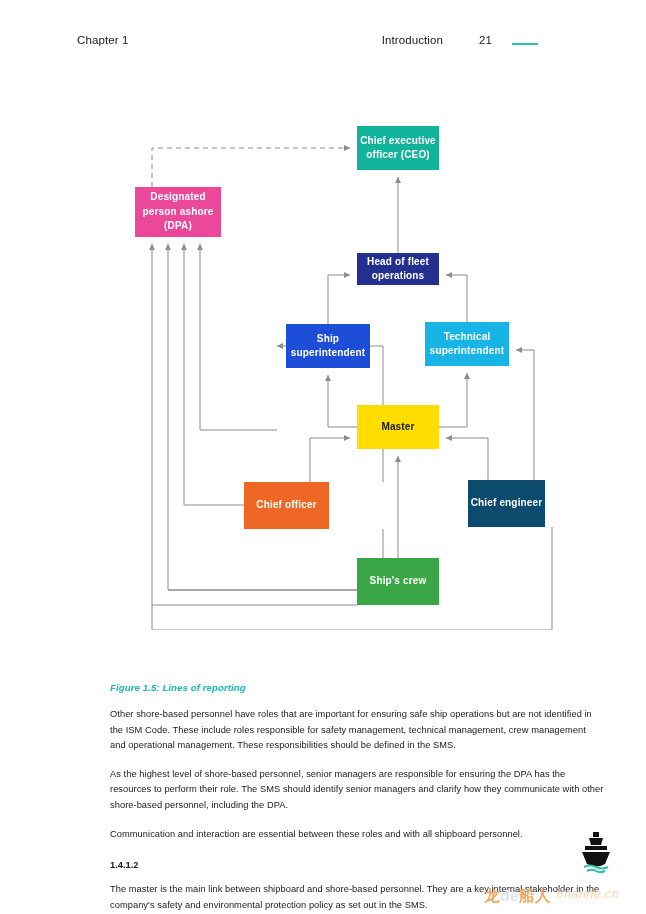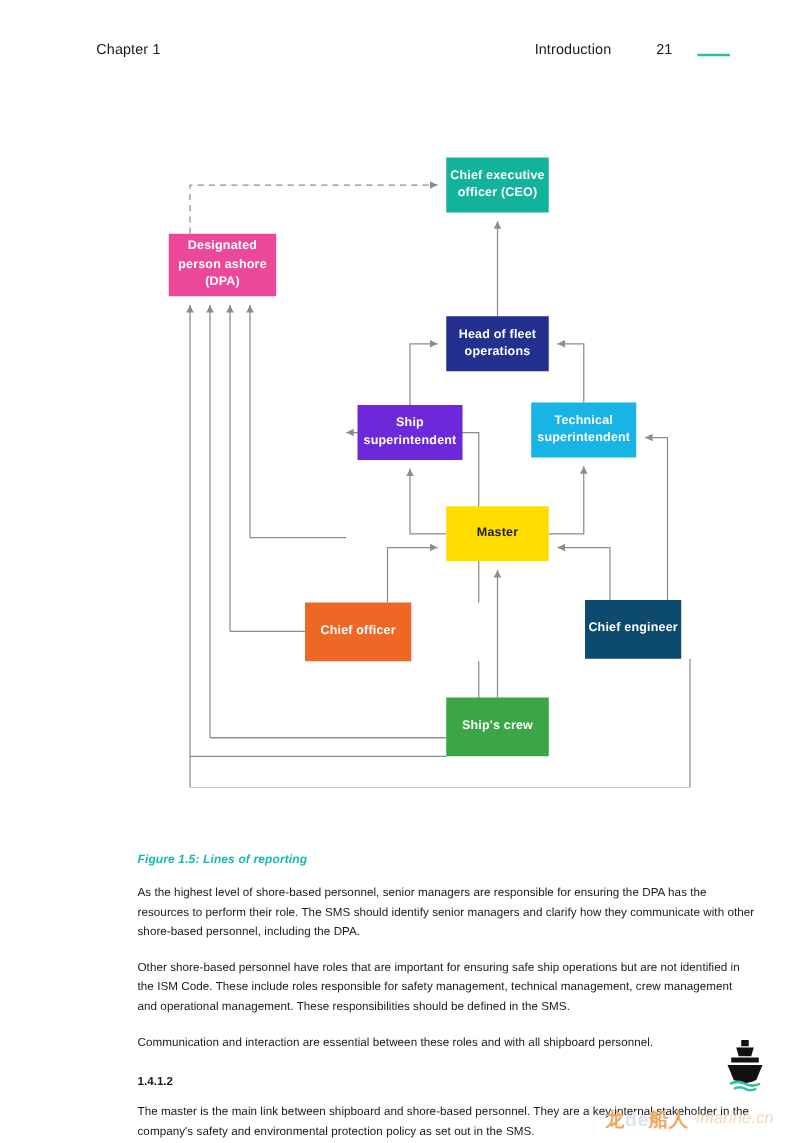--- a/index.html
+++ b/index.html
@@ -16,21 +16,20 @@
     overflow: hidden;
   }
 
   
   .page-header {
     position: absolute;
     top: 34px;
     left: 0;
     width: 538px;
     height: 24px;
-    padding-left: 46px;
   }
   .header-left {
     position: absolute;
     left: 77px;
     top: 0;
     font-size: 11.5px;
     color: #1a1a1a;
     letter-spacing: 0.1px;
   }
   .header-right {
@@ -77,22 +76,22 @@
     font-size: 10px;
     font-weight: bold;
     line-height: 1.45;
     color: #ffffff;
     letter-spacing: 0.15px;
     padding: 2px;
     box-sizing: border-box;
   }
   .node-ceo      { left: 357px; top: 26px;  width: 82px;  height: 44px; background: #12b39a; }
   .node-dpa      { left: 135px; top: 87px;  width: 86px;  height: 50px; background: #ec4899; }
-  .node-hfo      { left: 357px; top: 153px; width: 82px;  height: 44px; background: #23308f; }
-  .node-shipsup  { left: 286px; top: 224px; width: 84px;  height: 44px; background: #6d28d9; }
+  .node-hfo      { left: 357px; top: 153px; width: 82px;  height: 32px; background: #23308f; }
+  .node-shipsup  { left: 286px; top: 224px; width: 84px;  height: 44px; background: #1d4ed8; }
   .node-techsup  { left: 425px; top: 222px; width: 84px;  height: 44px; background: #17b4e5; }
   .node-master   { left: 357px; top: 305px; width: 82px;  height: 44px; background: #ffdd00; color: #1a1a1a; }
   .node-chiefoff { left: 244px; top: 382px; width: 85px;  height: 47px; background: #ef6724; }
   .node-chiefeng { left: 468px; top: 380px; width: 77px;  height: 47px; background: #0c4a6e; }
   .node-crew     { left: 357px; top: 458px; width: 82px;  height: 47px; background: #3aa646; }
 
   
   .content {
     position: absolute;
     left: 74px;
@@ -245,22 +244,22 @@
     <span>Chief engineer</span>
   </div>
   <div class="node node-crew">
     <span>Ship's crew</span>
   </div>
 </div>
 
 <div class="content">
   <div class="fig-caption">Figure 1.5: Lines of reporting</div>
 
+  <p class="para">Other shore-based personnel have roles that are important for ensuring safe ship operations but are not identified in the ISM Code. These include roles responsible for safety management, technical management, crew management and operational management. These responsibilities should be defined in the SMS.</p>
   <p class="para">As the highest level of shore-based personnel, senior managers are responsible for ensuring the DPA has the resources to perform their role. The SMS should identify senior managers and clarify how they communicate with other shore-based personnel, including the DPA.</p>
-  <p class="para">Other shore-based personnel have roles that are important for ensuring safe ship operations but are not identified in the ISM Code. These include roles responsible for safety management, technical management, crew management and operational management. These responsibilities should be defined in the SMS.</p>
   <p class="para">Communication and interaction are essential between these roles and with all shipboard personnel.</p>
 
   <div class="section-head">
     <span class="section-num">1.4.1.2</span>
   </div>
 
   <p class="para">The master is the main link between shipboard and shore-based personnel. They are a key internal stakeholder in the company's safety and environmental protection policy as set out in the SMS.</p>
 </div>
 
 <div class="ship-logo">

